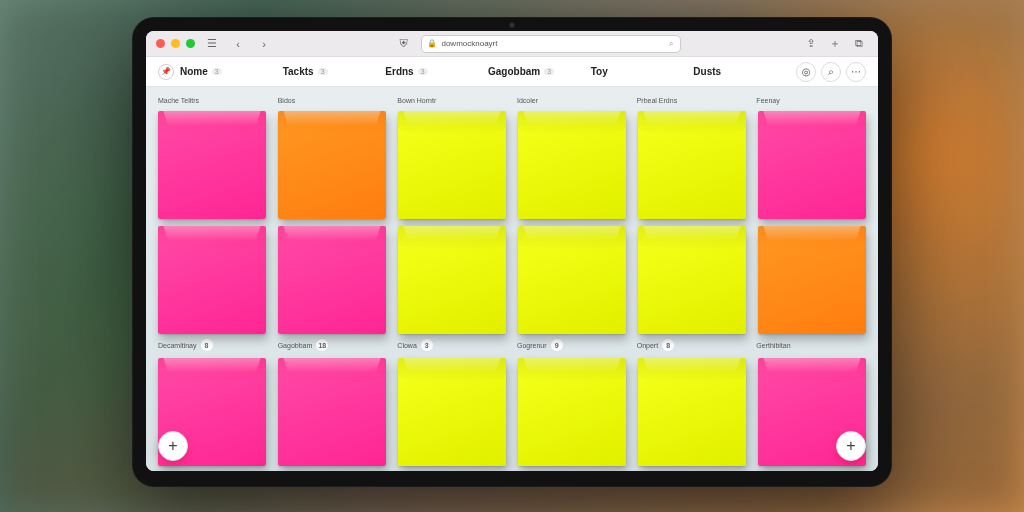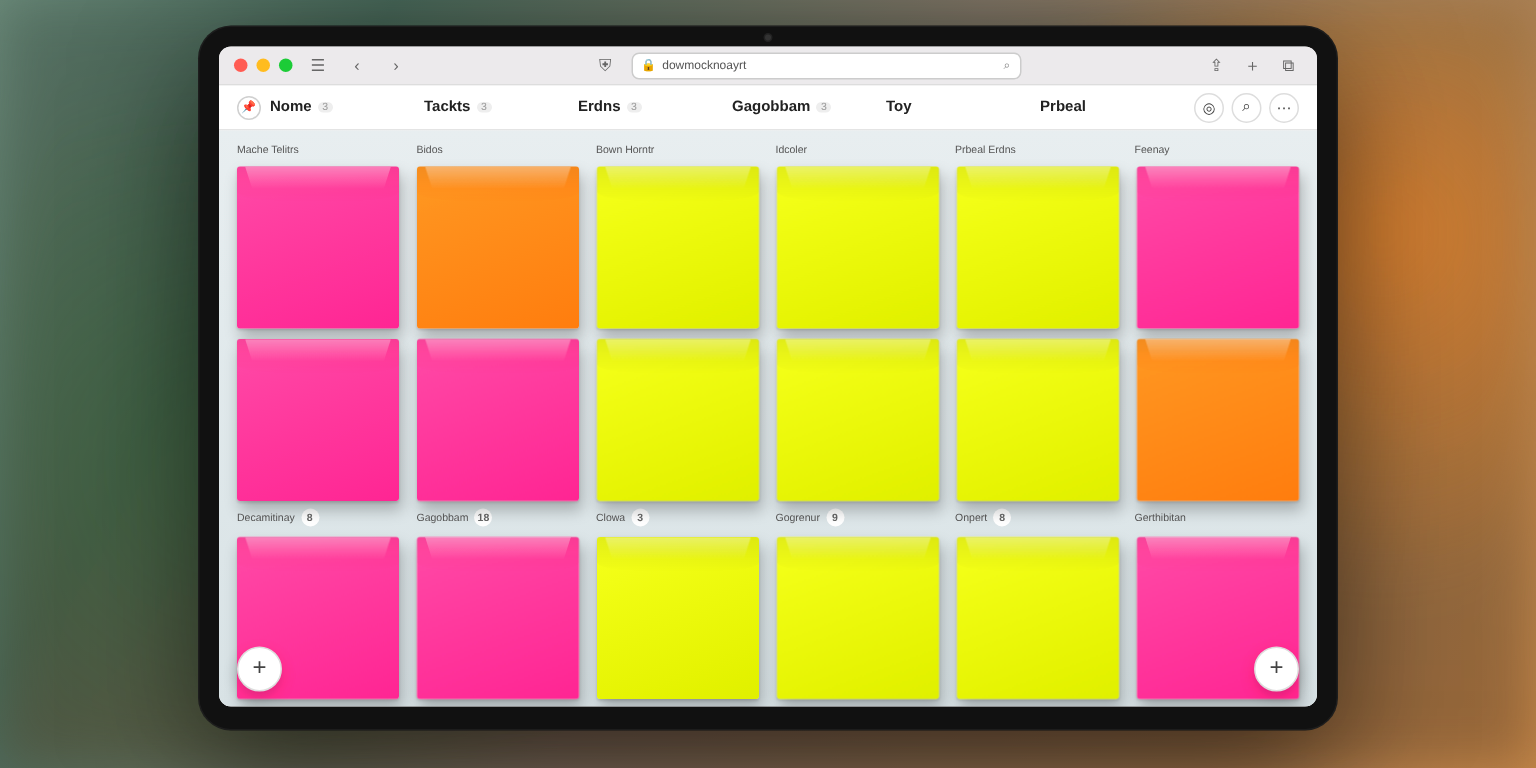--- a/index.html
+++ b/index.html
@@ -87,21 +87,21 @@
           <span class="cnt">3</span>
         </div>
       <div class="col-head">
           <span class="lbl">Gagobbam</span>
           <span class="cnt">3</span>
         </div>
       <div class="col-head">
           <span class="lbl">Toy</span>
         </div>
       <div class="col-head">
-          <span class="lbl">Prbeal</span>
+          <span class="lbl">Dusts</span>
         </div>
       <div class="hdr-right">
         <div class="hdr-icon">◎</div>
         <div class="hdr-icon">⌕</div>
         <div class="hdr-icon">⋯</div>
       </div>
     </div>
 
     <div class="board">
 

